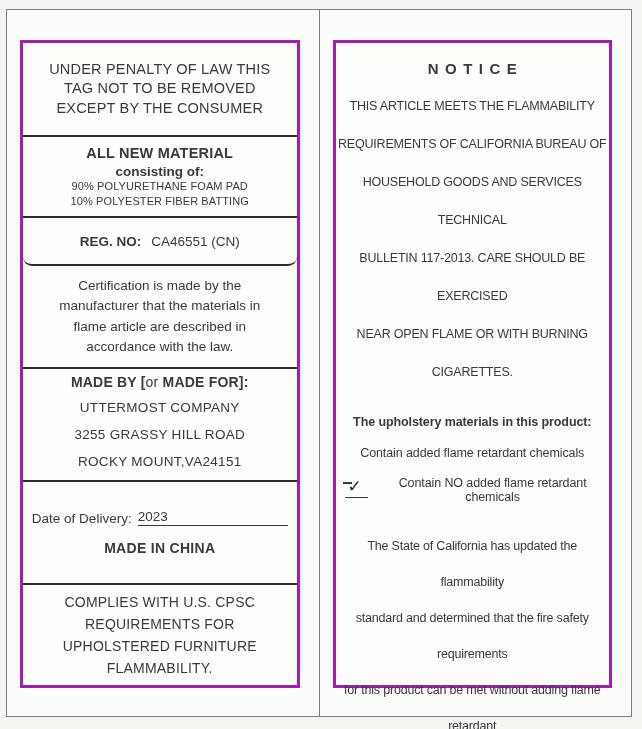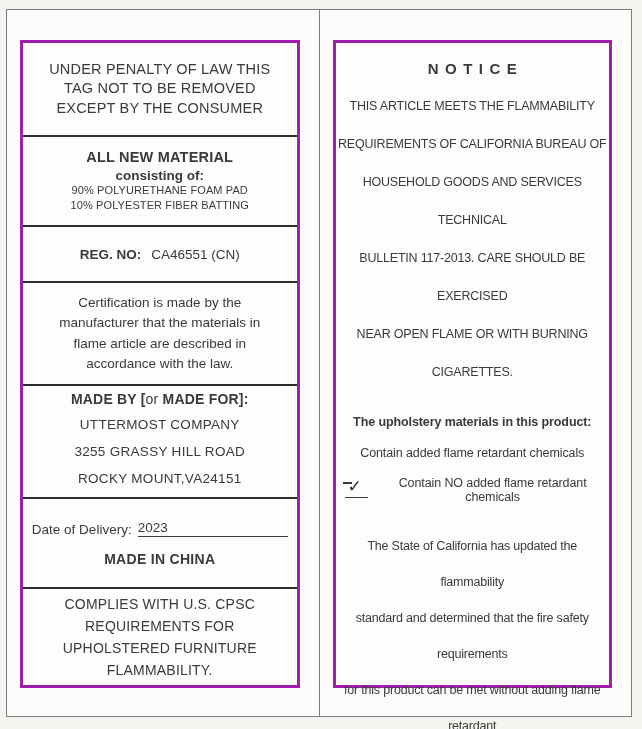--- a/index.html
+++ b/index.html
@@ -22,32 +22,32 @@
     display:flex;flex-direction:column;
   }
   .row{
     box-sizing:border-box;border-bottom:2px solid #2c2c2c;
     display:flex;flex-direction:column;justify-content:center;align-items:center;
     text-align:center;flex:0 0 auto;
   }
   .row:last-child{border-bottom:none;flex:1 1 auto;}
   
   .penalty-row{height:94px;font-size:14.5px;line-height:1.33;letter-spacing:.2px;}
-  .material-row{height:90px;}
+  .material-row{height:81px;}
   .material-title{font-weight:bold;font-size:14.5px;letter-spacing:.2px;}
   .material-sub{font-weight:bold;font-size:13.5px;margin-top:3px;}
   .material-comp{font-size:11px;line-height:1.32;margin-top:0;letter-spacing:.1px;}
-  .reg-row{height:56px;font-size:13.5px;flex-direction:row;gap:10px;}
+  .reg-row{height:48px;font-size:13.5px;flex-direction:row;gap:10px;border-radius:9px;}
   .reg-label{font-weight:bold;}
   .cert-row{height:103px;font-size:13.5px;line-height:1.5;}
   .madeby-row{height:113px;font-size:13.5px;}
   .madeby-heading{font-weight:bold;font-size:14px;letter-spacing:.2px;}
   .madeby-heading .not-bold{font-weight:normal;}
   .madeby-lines{line-height:27px;margin-top:4px;letter-spacing:.3px;}
-  .date-row{height:90px;font-size:13.5px;}
+  .date-row{height:103px;font-size:13.5px;}
   .date-line{display:flex;align-items:flex-end;}
   .year-slot{
     display:inline-block;width:150px;border-bottom:1.5px solid #3a3a3a;
     margin-left:6px;text-align:left;padding-bottom:1px;
   }
   .origin{font-weight:bold;font-size:14px;margin-top:14px;letter-spacing:.3px;}
   .compliance-left{font-size:14px;line-height:22px;letter-spacing:.2px;}
   
   .notice-body{flex:1 1 auto;display:flex;flex-direction:column;align-items:center;text-align:center;border-bottom:2px solid #2c2c2c;box-sizing:border-box;}
   .notice-title{margin-top:17px;font-size:15px;font-weight:600;letter-spacing:6.5px;text-indent:6.5px;}

